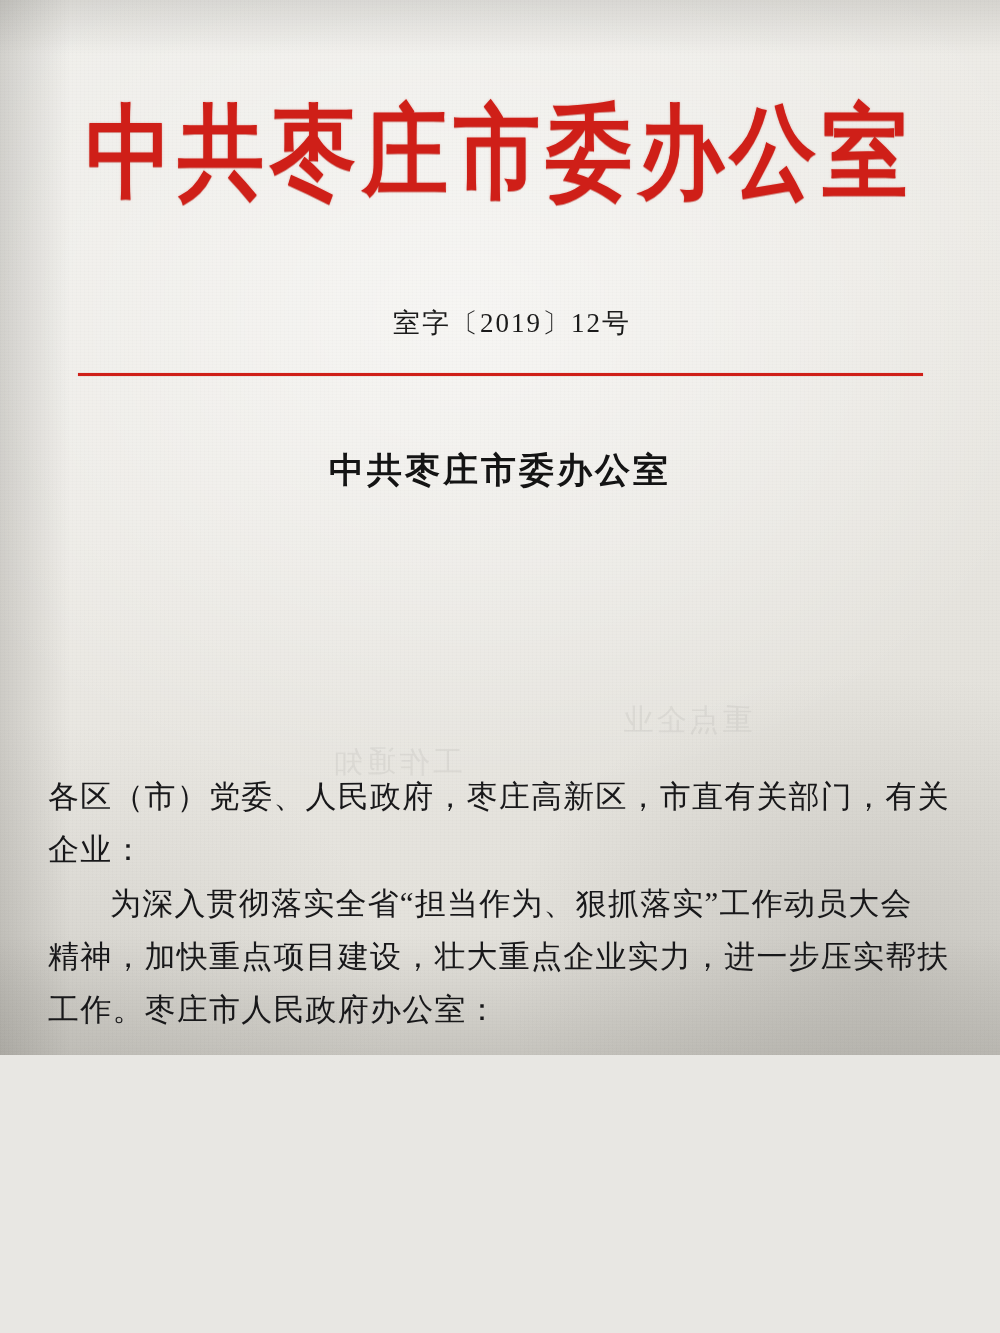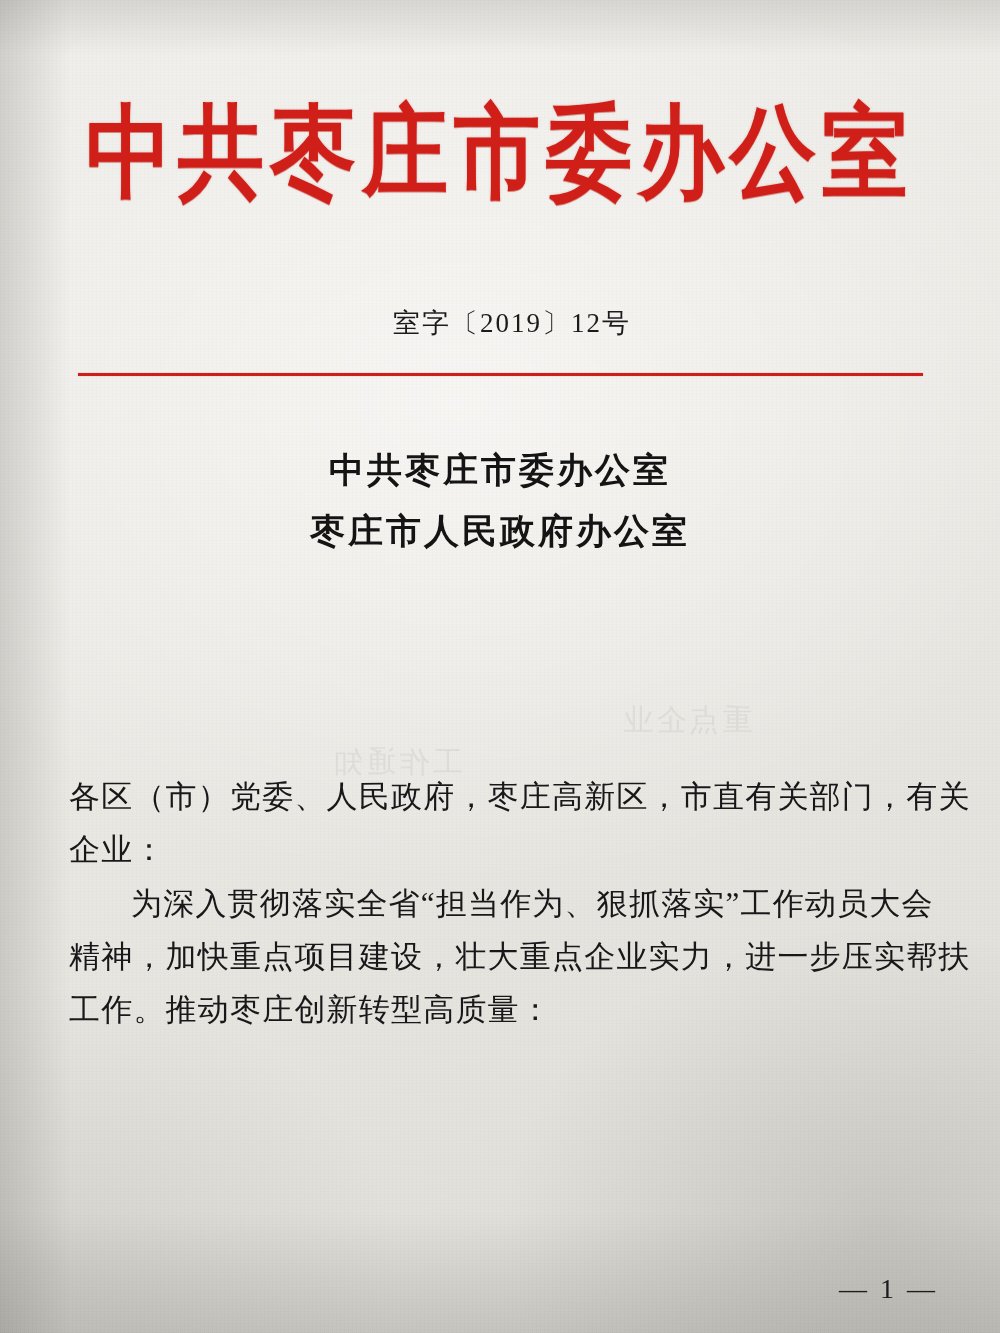--- a/index.html
+++ b/index.html
@@ -11,21 +11,21 @@
     height: 1333px;
     overflow: hidden;
     background: #e8e7e3;
     font-family: "Liberation Serif", "DejaVu Serif", serif;
   }
 
   
   .page {
     position: relative;
     width: 1000px;
-    height: 1333px;
+    height: 1055px;
     background:
       radial-gradient(ellipse 900px 700px at 46% 30%, rgba(255,255,255,0.55) 0%, rgba(255,255,255,0.0) 70%),
       radial-gradient(ellipse 500px 400px at 88% 92%, rgba(120,118,112,0.22) 0%, rgba(255,255,255,0) 75%),
       radial-gradient(ellipse 500px 400px at 5% 95%, rgba(140,138,132,0.18) 0%, rgba(255,255,255,0) 70%),
       linear-gradient(160deg, #efeeea 0%, #eceae5 40%, #e4e2dc 75%, #dcdad4 100%);
     overflow: hidden;
   }
   
   .page::after {
     content: "";
@@ -132,21 +132,20 @@
     left: 48px;
     width: 916px;
     color: #18181a;
   }
   .body-line {
     font-family: "Liberation Serif", "DejaVu Serif", serif;
     font-size: 31px;
     line-height: 1.72;
     letter-spacing: 1.2px;
     white-space: nowrap;
-    margin-left: 21px;
   }
   .indent-2 { padding-left: 62px; }
 
   
   .page-number {
     position: absolute;
     bottom: 28px;
     right: 62px;
     font-family: "Liberation Serif", "DejaVu Serif", serif;
     font-size: 28px;
@@ -181,27 +180,26 @@
   <div class="content">
 
     <div class="masthead">中共枣庄市委办公室</div>
 
     <div class="doc-number">室字〔2019〕12号</div>
 
     <div class="red-rule"></div>
 
     <div class="title-block">
       <div class="title-line">中共枣庄市委办公室</div>
-      <div class="title-line">枣庄市人民政府办公室</div>
     </div>
 
     <div class="body-block">
       <div class="body-line">各区（市）党委、人民政府，枣庄高新区，市直有关部门，有关</div>
       <div class="body-line">企业：</div>
       <div class="body-line indent-2">为深入贯彻落实全省“担当作为、狠抓落实”工作动员大会</div>
       <div class="body-line">精神，加快重点项目建设，壮大重点企业实力，进一步压实帮扶</div>
-      <div class="body-line">工作。推动枣庄创新转型高质量：</div>
+      <div class="body-line">工作。枣庄市人民政府办公室：</div>
     </div>
 
     <div class="page-number">— 1 —</div>
 
   </div>
 </div>
 
 </body></html>

